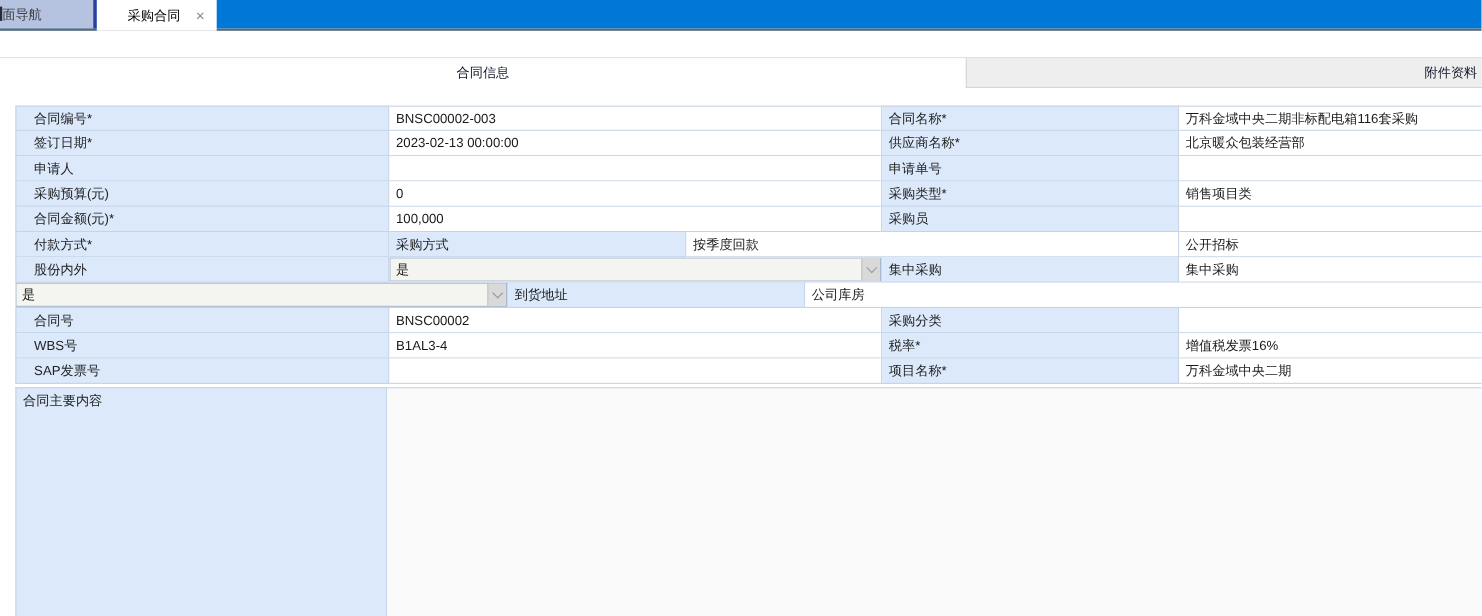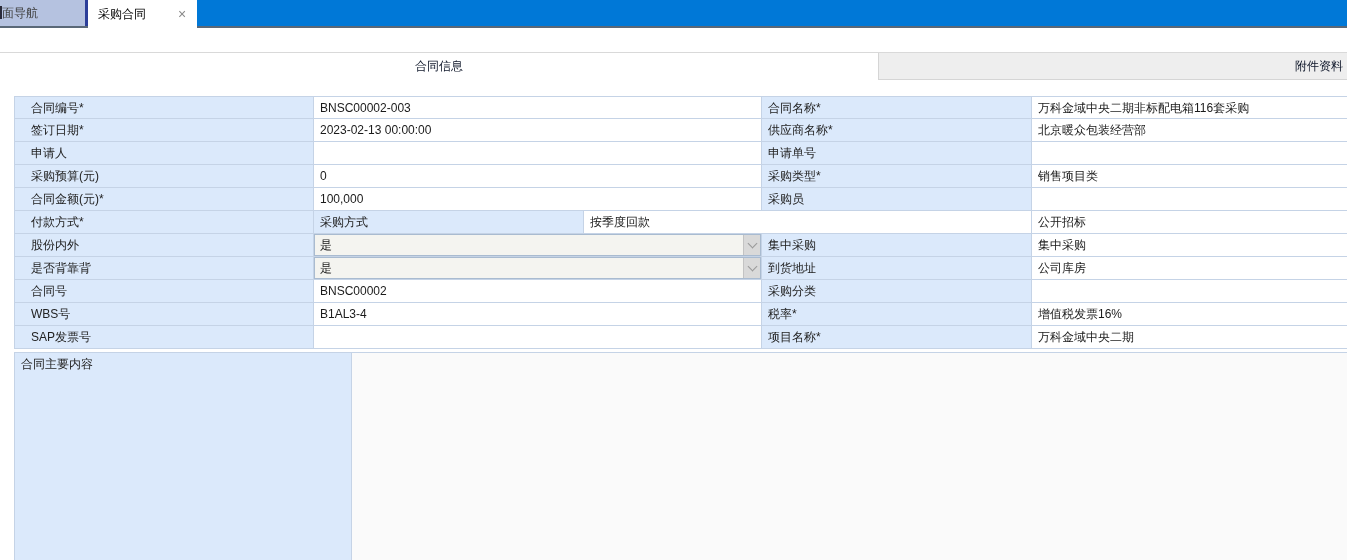--- a/index.html
+++ b/index.html
@@ -14,21 +14,21 @@
   .tabbar-underline{position:absolute;left:0;top:26px;width:100%;height:2px;background:#5a6878;}
   .wtab-bg{
     position:absolute;left:0;top:0;width:85px;height:26px;background:#b5c2e0;
     color:#404040;line-height:26px;padding-left:2px;box-sizing:border-box;white-space:nowrap;overflow:hidden;
   }
   .wtab-cut{position:absolute;left:0;top:6px;width:2px;height:13px;background:#2a2a3a;}
   .wtab-sep{position:absolute;left:85px;top:0;width:3px;height:26px;background:#2c3e99;}
   .wtab-active{
     position:absolute;left:88px;top:0;width:109px;height:28px;background:#ffffff;
     color:#000;line-height:26px;z-index:2;display:flex;align-items:center;
-    padding-left:10px;box-sizing:border-box;
+    padding-left:28px;box-sizing:border-box;
   }
   .wtab-close{
     margin-left:auto;margin-right:8px;color:#8a8a8a;font-size:14px;line-height:14px;
     width:14px;text-align:center;cursor:default;
   }
   
   .formtabs{
     position:absolute;left:0;top:52px;width:1760px;height:28px;
     border-top:1px solid #d9d9d9;display:flex;box-sizing:border-box;
   }
@@ -43,21 +43,21 @@
   .frow{display:flex;width:100%;}
   .cell{
     box-sizing:border-box;height:23px;line-height:22px;
     border-right:1px solid #c5d3e6;border-bottom:1px solid #c5d3e6;
     padding:0 0 0 6px;white-space:nowrap;overflow:hidden;
   }
   .frow:first-child .cell{border-top:1px solid #c5d3e6;}
   .cell.first{border-left:1px solid #c5d3e6;}
   .lbl{background:#dbe9fb;color:#222;}
   .val{background:#ffffff;}
-  .c1{width:300px;padding-left:16px;}
+  .c1{width:340px;padding-left:16px;}
   .c2{width:448px;}
   .c3{width:270px;}
   .c4{flex:1;min-width:0;border-right:none;}
   .val.combo-cell{padding:0;}
   
   .combo{
     display:flex;align-items:center;width:100%;height:100%;
     background:#f4f4f0;border:1px solid #a9bbd0;box-sizing:border-box;
   }
   .combo-text{padding-left:5px;flex:1;overflow:hidden;white-space:nowrap;}
@@ -157,21 +157,20 @@
         <span class="combo-btn">
             <span class="chev"></span>
           </span>
       </div>
     </div>
     <div class="cell lbl c3">集中采购</div>
     <div class="cell val c4">集中采购</div>
   </div>
 
   <div class="frow">
-    <div class="cell lbl c1 first">是否背靠背</div>
     <div class="cell val c2 combo-cell">
       <div class="combo">
         <span class="combo-text">是</span>
         <span class="combo-btn">
             <span class="chev"></span>
           </span>
       </div>
     </div>
     <div class="cell lbl c3">到货地址</div>
     <div class="cell val c4">公司库房</div>

